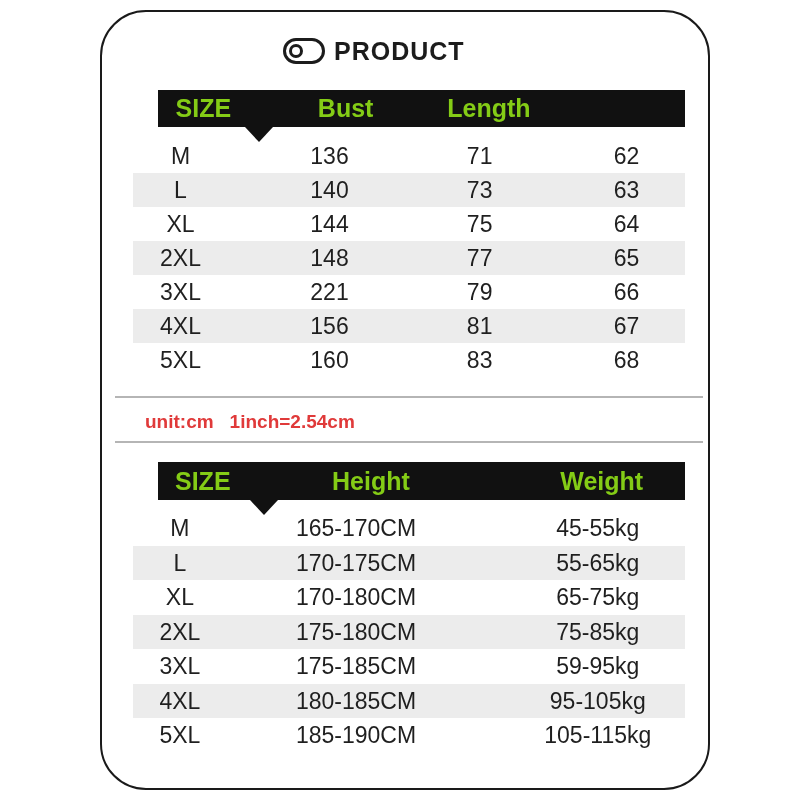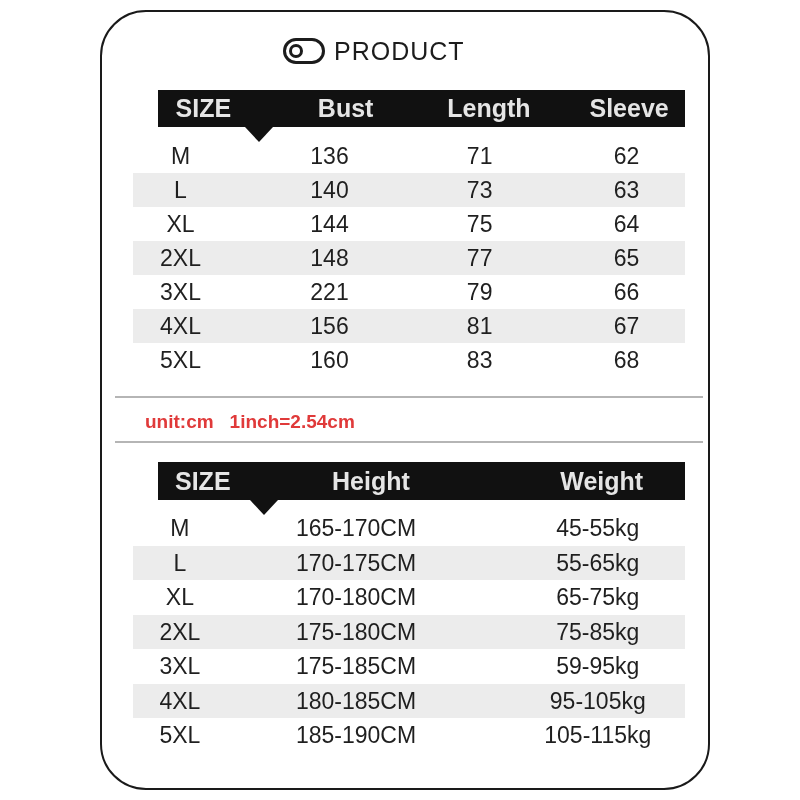--- a/index.html
+++ b/index.html
@@ -20,28 +20,28 @@
     border:2px solid var(--card-border);border-radius:46px;background:#ffffff;
     box-sizing:border-box;
   }
   
   .title-row{
     position:absolute;left:181px;top:24px;height:30px;
     display:flex;align-items:center;gap:9px;
   }
   .title-row svg{display:block;}
   .title-label{
-    font-size:25px;font-weight:400;letter-spacing:1px;color:#1c1c1c;white-space:nowrap;
+    font-size:25px;font-weight:700;letter-spacing:1px;color:#1c1c1c;white-space:nowrap;
   }
   
   .tbl{position:absolute;left:31px;width:552px;}
   .t1{top:78px;}
   .t2{top:450px;}
   .thead{
-    position:relative;height:37px;background:var(--header-bg);color:#e5e5e5;margin-left:25px;
+    position:relative;height:37px;background:var(--header-bg);color:#84cc16;margin-left:25px;
   }
   .t2 .thead{height:38px;}
   .thead .c{font-weight:700;font-size:25px;line-height:37px;}
   .t2 .thead .c{line-height:38px;}
   .tri{
     position:absolute;top:100%;width:0;height:0;
     border-left:14px solid transparent;border-right:14px solid transparent;
     border-top:15px solid var(--header-bg);
   }
   .t1 .tri{left:87px;}
@@ -87,21 +87,20 @@
         <circle cx="13" cy="13" r="5.5" fill="none" stroke="#1c1c1c" stroke-width="3"></circle>
       </svg>
       <span class="title-label">PRODUCT</span>
     </div>
 
     <div class="tbl t1">
       <div class="thead">
         <span class="c c1">SIZE</span>
         <span class="c c2">Bust</span>
         <span class="c c3">Length</span>
-        <span class="c c4">Sleeve</span>
         <div class="tri"></div>
       </div>
       <div class="rows">
         <div class="row">
           <span class="c c1">M</span>
           <span class="c c2">136</span>
           <span class="c c3">71</span>
           <span class="c c4">62</span>
         </div>
         <div class="row stripe">

